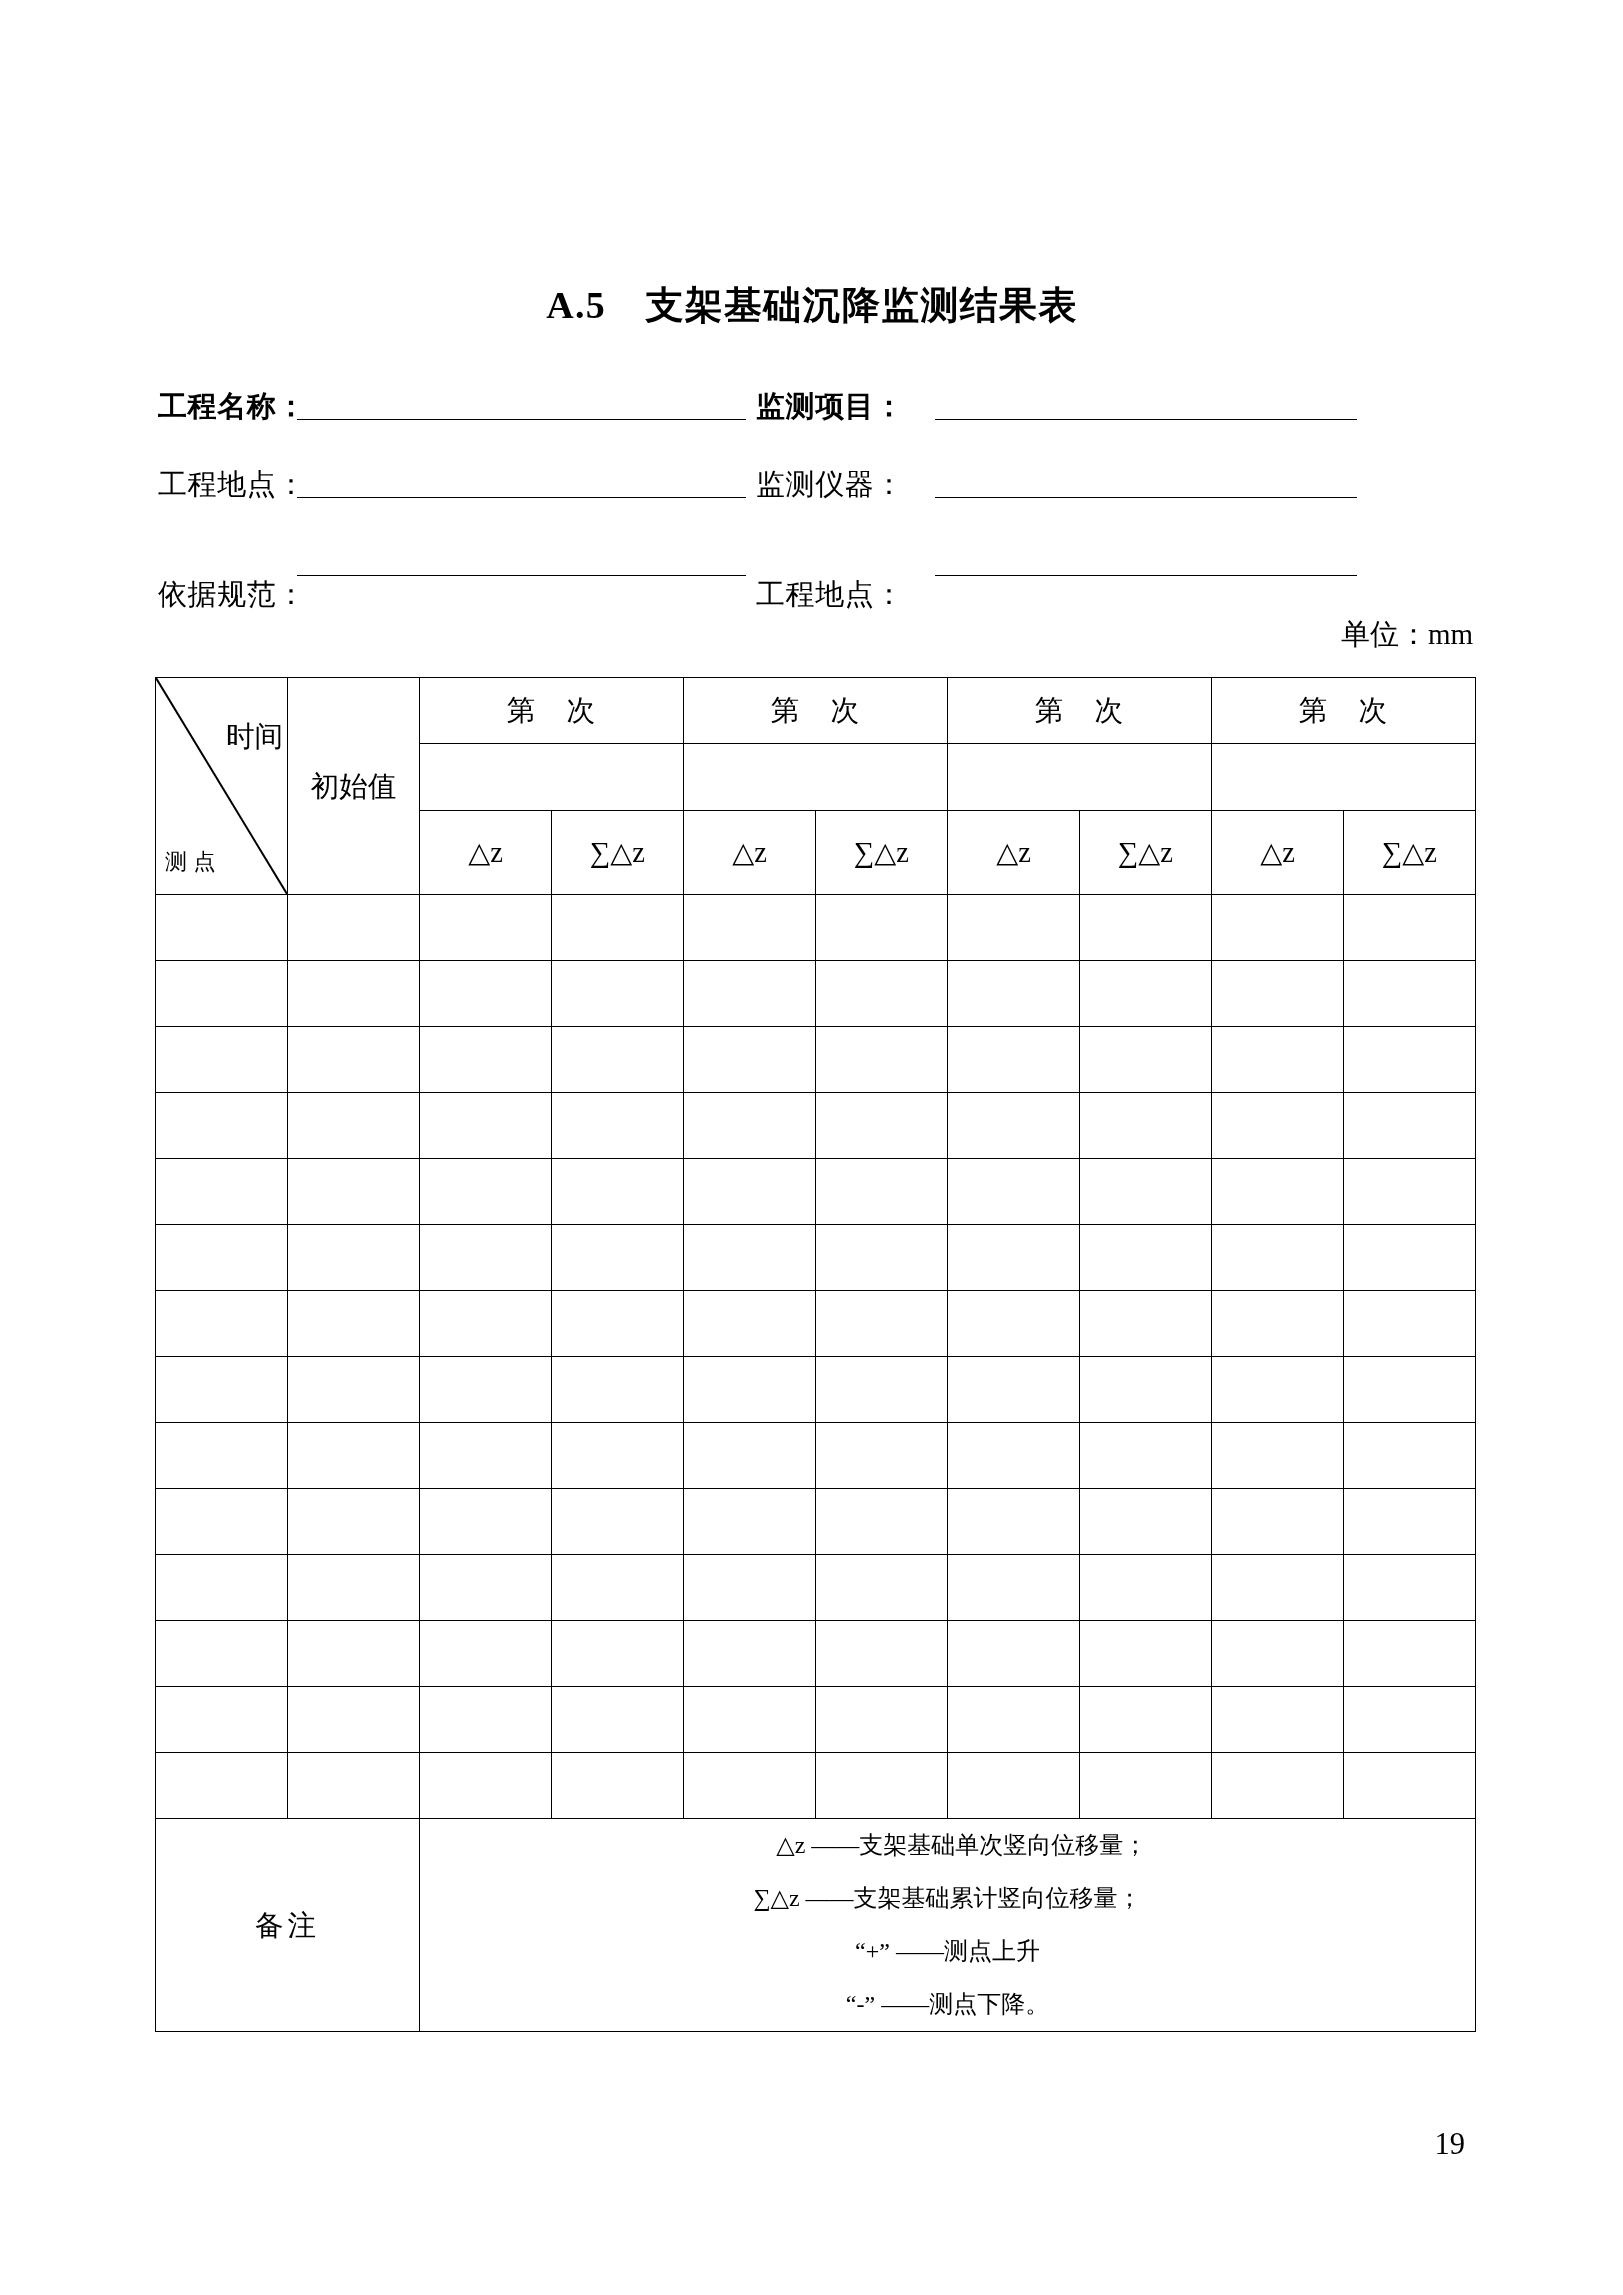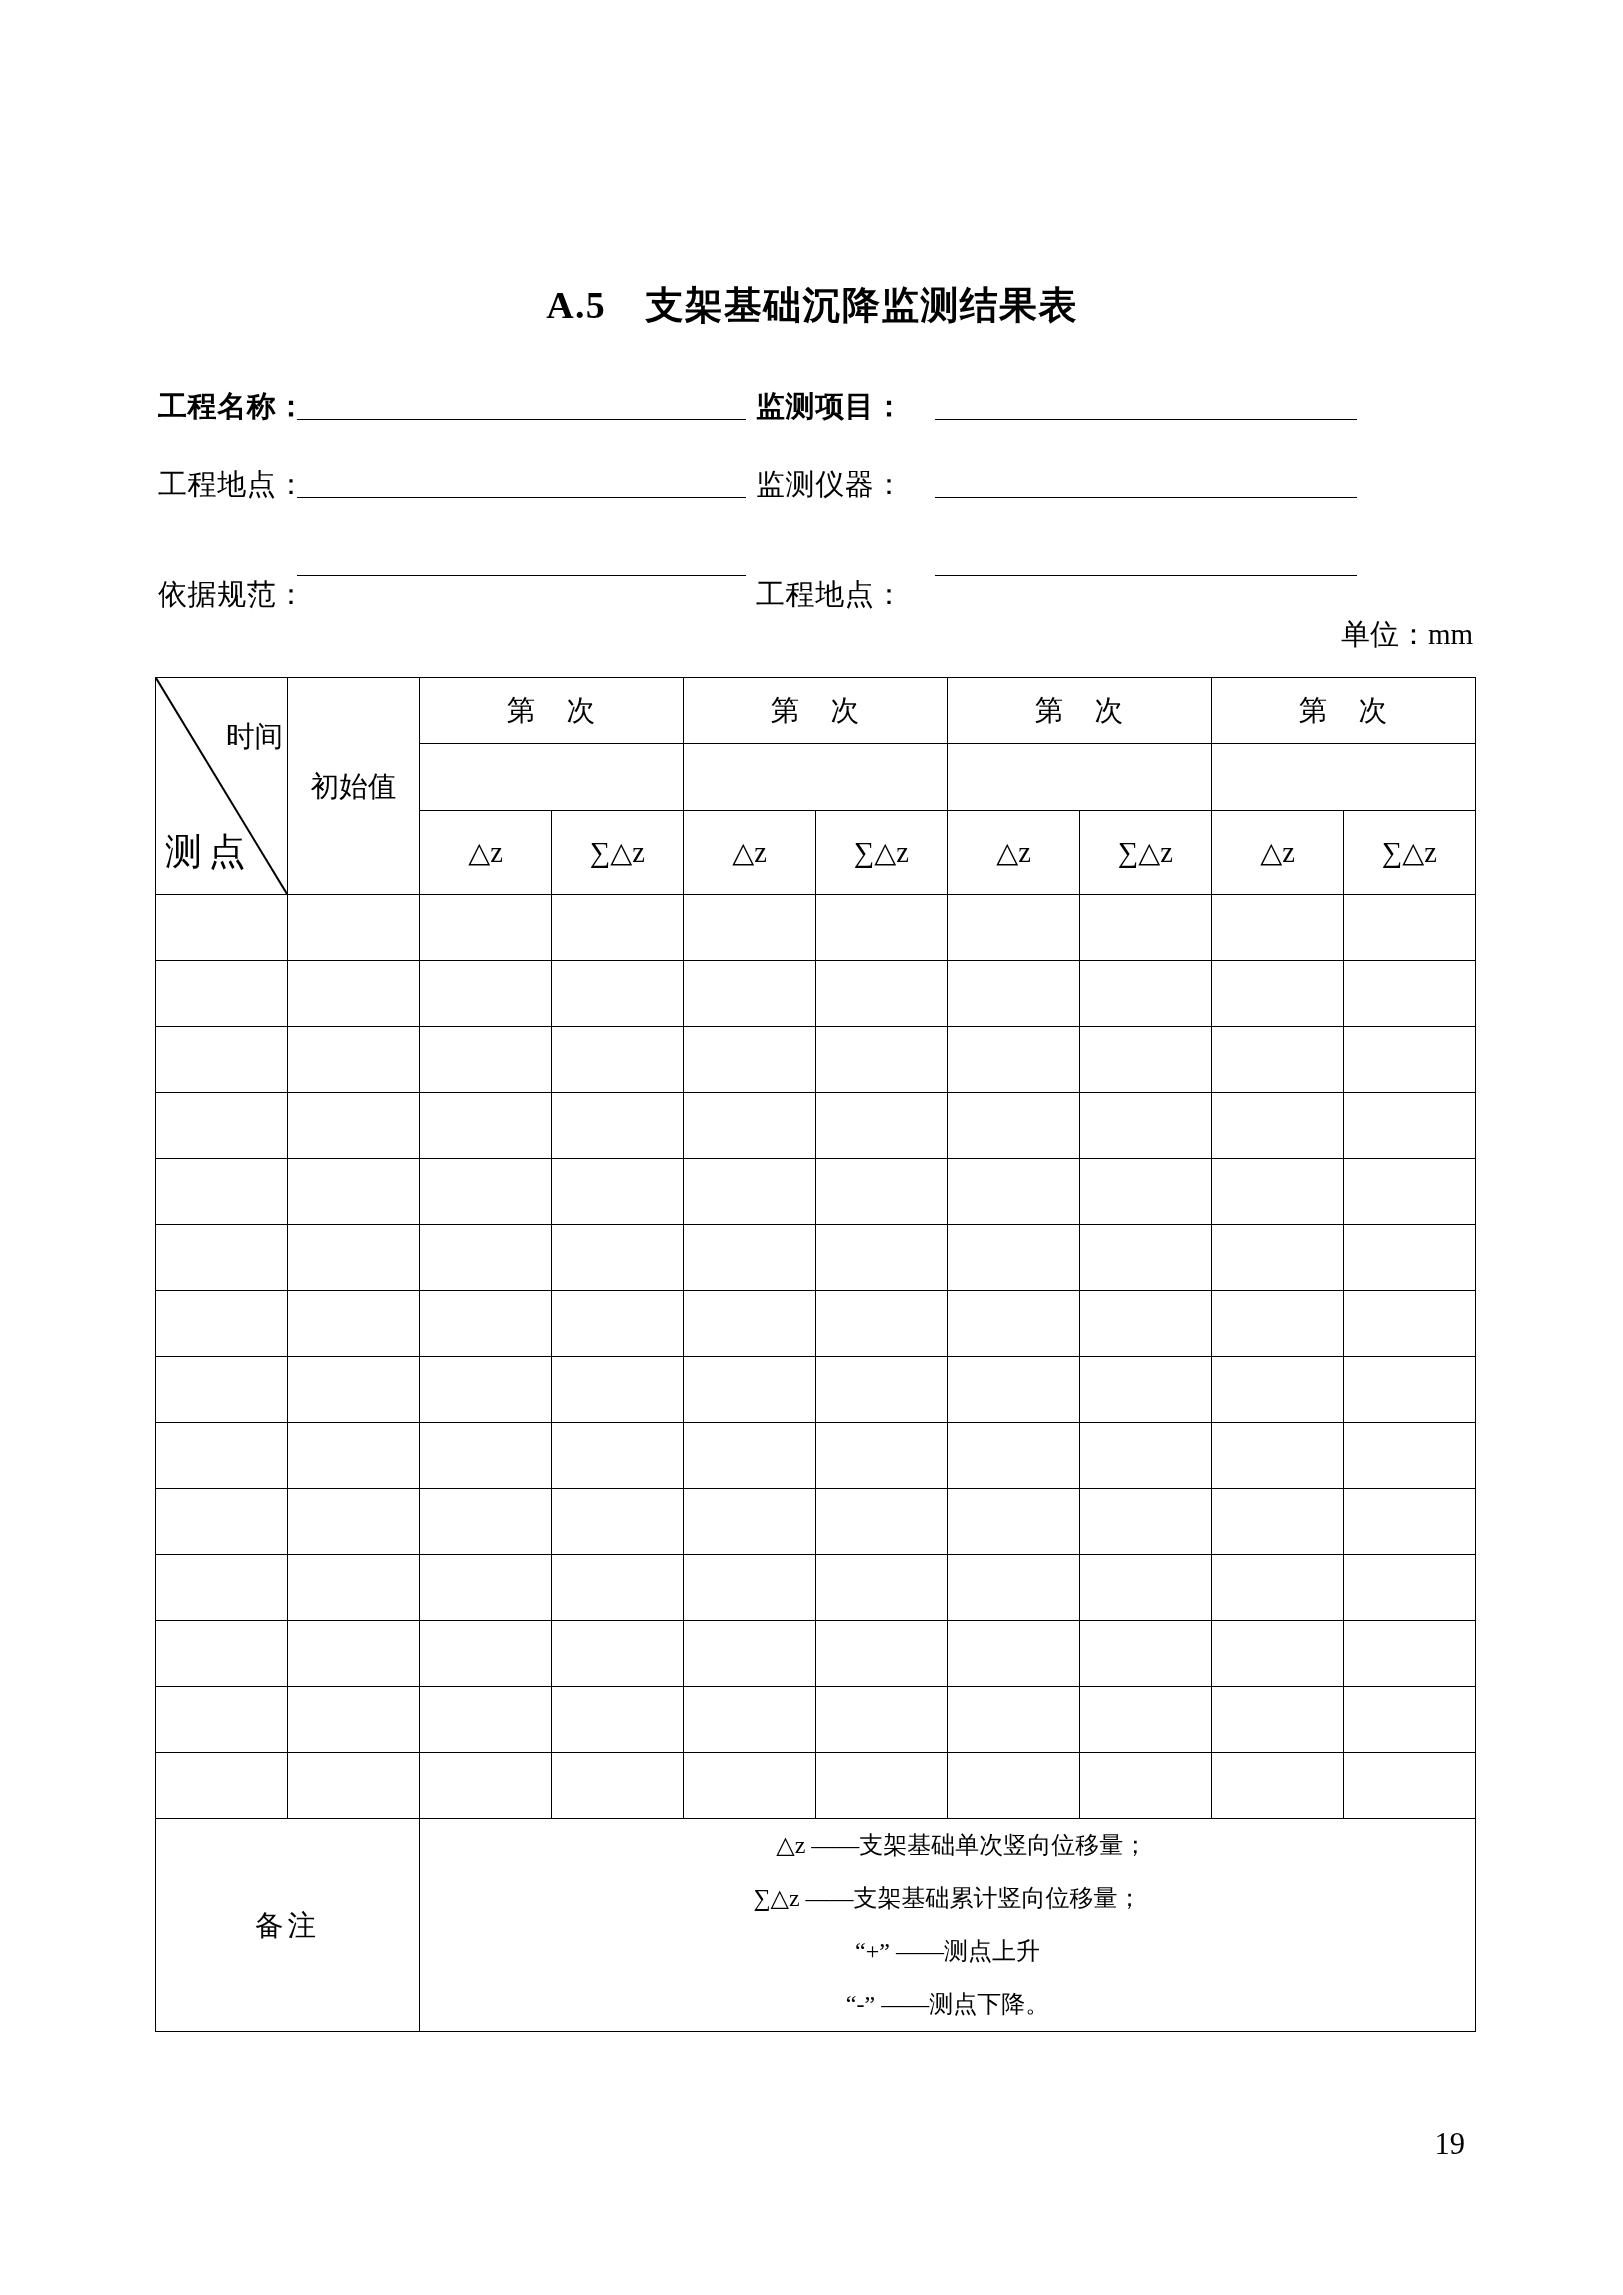--- a/index.html
+++ b/index.html
@@ -83,21 +83,21 @@
     position: absolute;
     top: 39px;
     right: 3.9px;
     font-size: 28.6px;
     white-space: nowrap;
   }
   .corner-bottom {
     position: absolute;
     bottom: 17px;
     left: 9px;
-    font-size: 37px;
+    font-size: 22px;
     white-space: nowrap;
     letter-spacing: 6.5px;
   }
   td.group-head { letter-spacing: 1.3px; }
   td.remarks-label-cell { font-size: 28.6px; letter-spacing: 3.9px; }
   td.remarks-notes-cell {
     text-align: left;
     padding-left: 18px;
     vertical-align: middle;
   }

